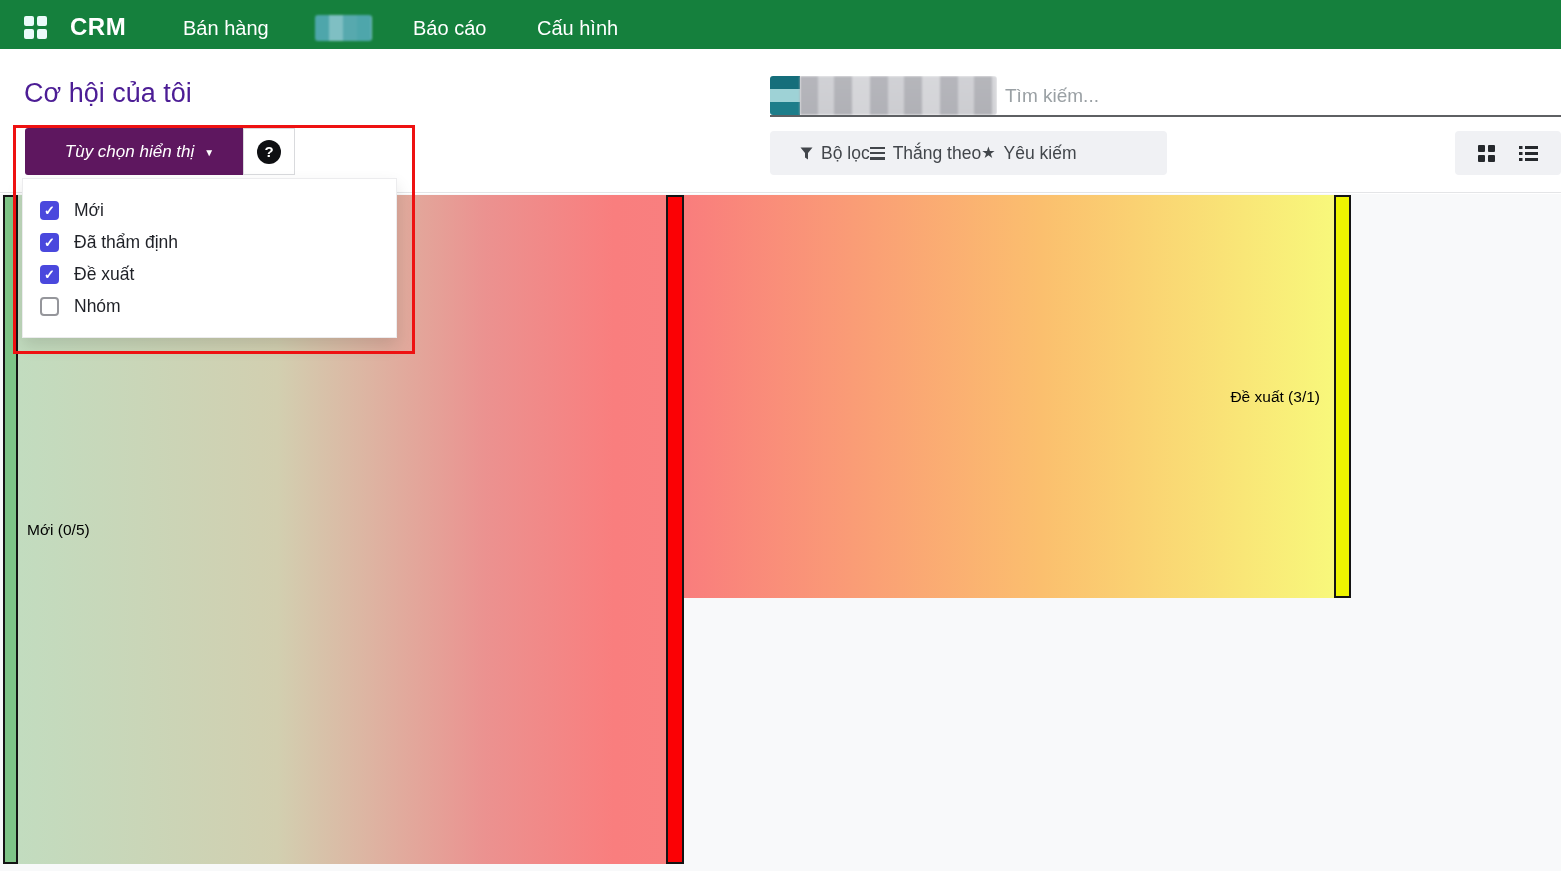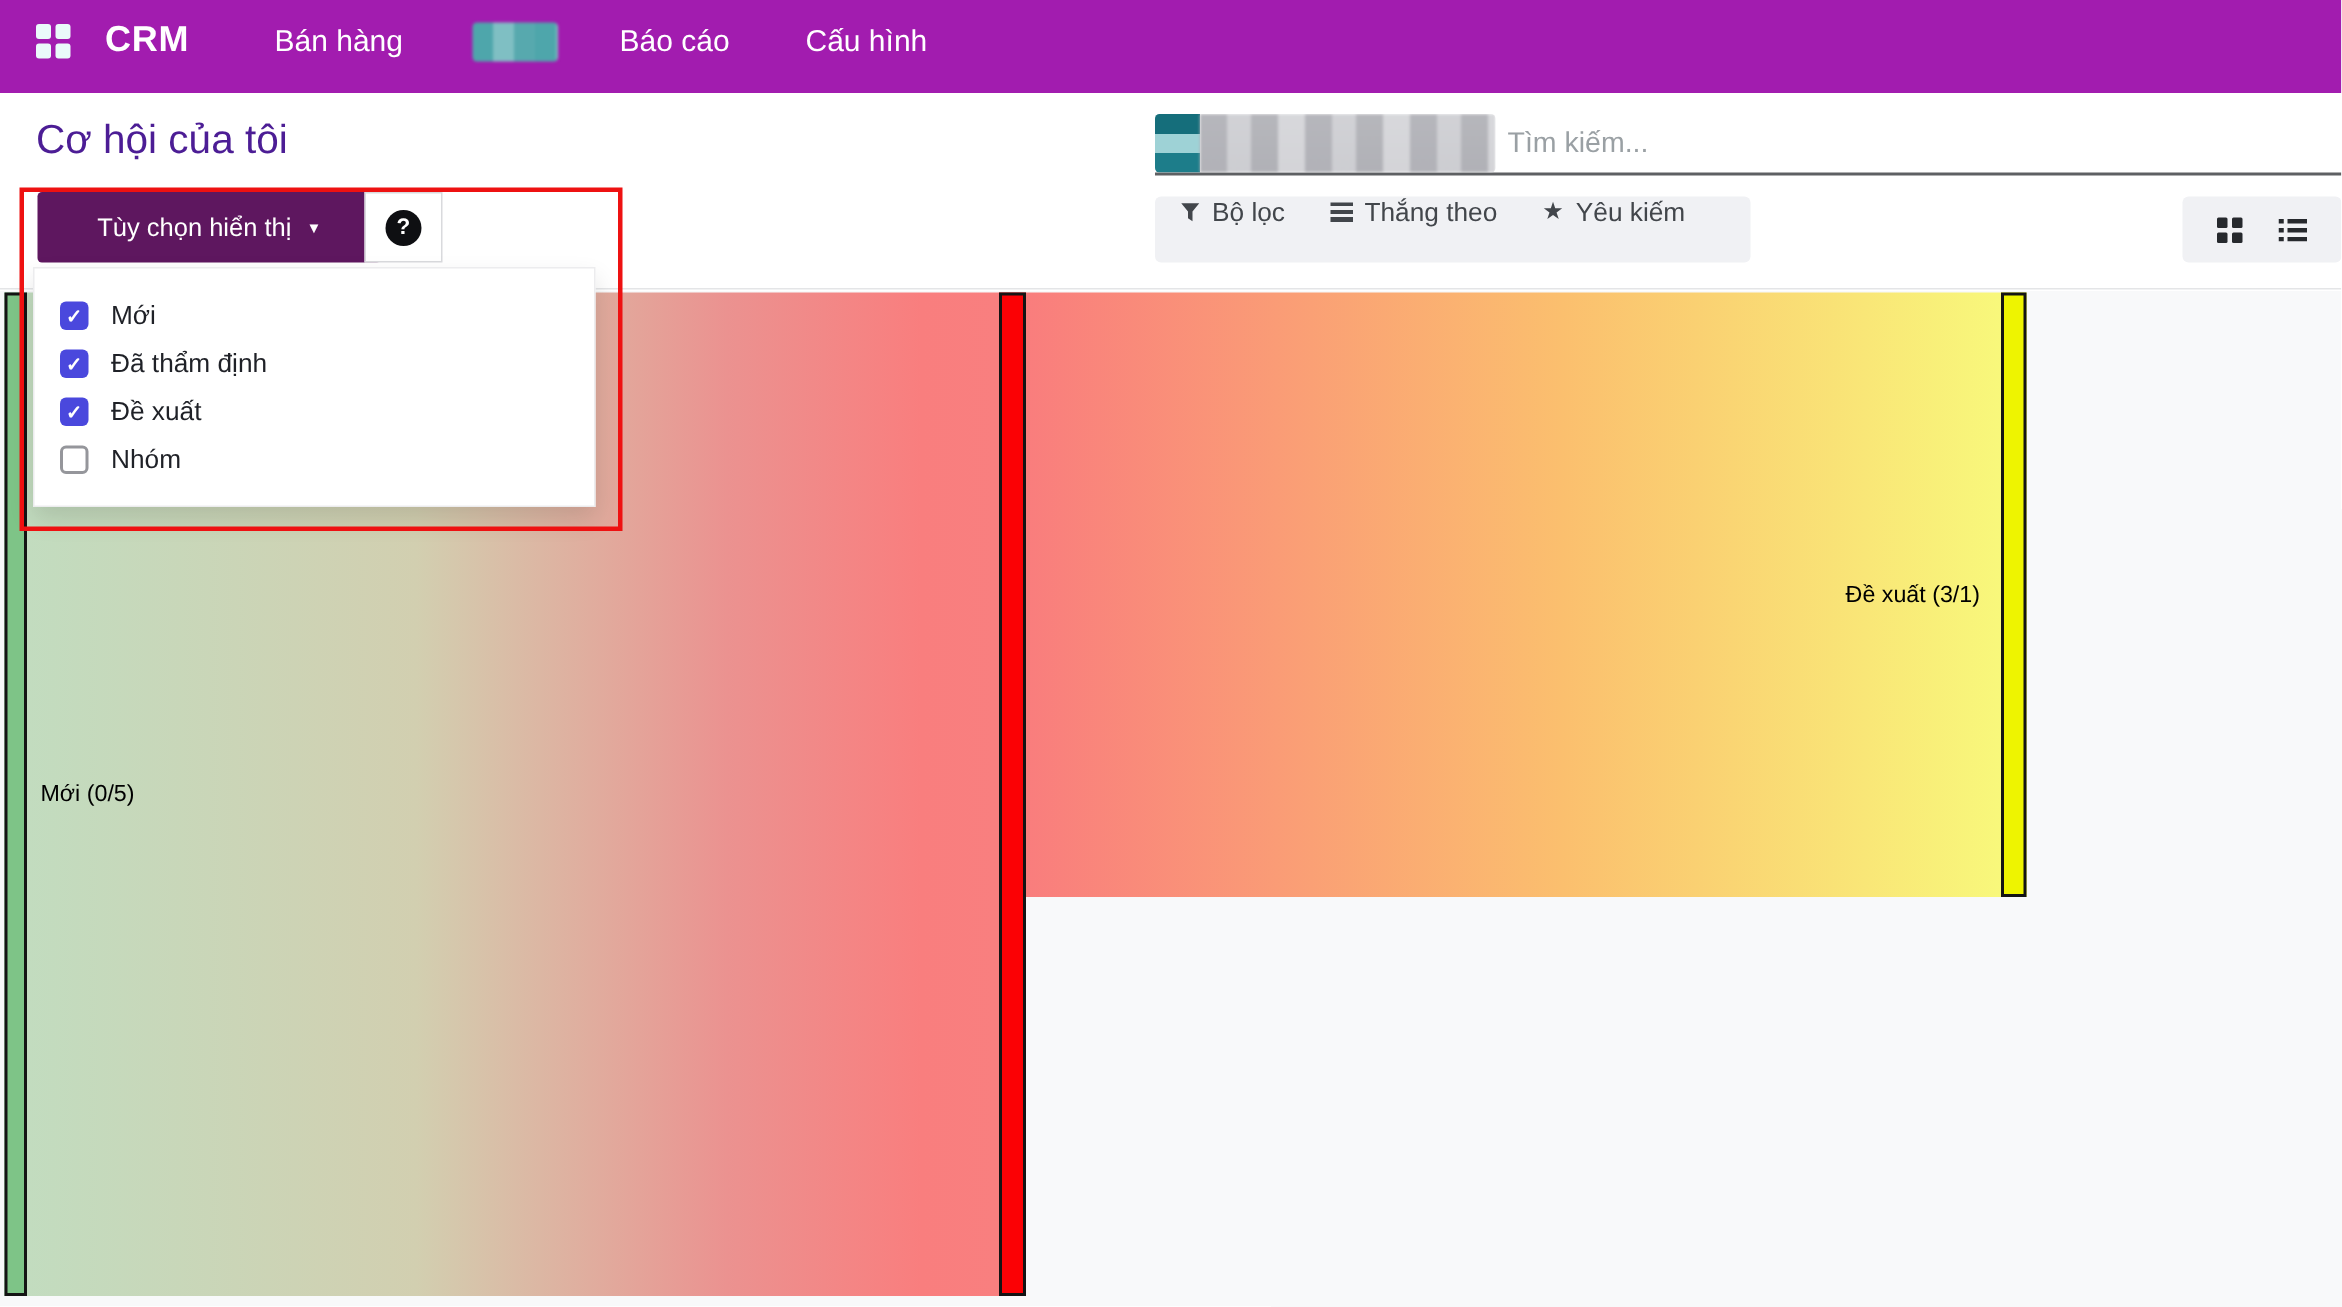--- a/index.html
+++ b/index.html
@@ -1,38 +1,38 @@
 <!DOCTYPE html>
 <html><head>
 <meta charset="utf-8">
 <style>
   * { margin:0; padding:0; box-sizing:border-box; }
   html,body { width:1561px; height:871px; overflow:hidden; background:#fff;
               font-family:"Liberation Sans", sans-serif; }
   #screen { position:relative; width:1561px; height:871px; background:#fff; overflow:hidden; }
 
   
-  .navbar { position:absolute; left:0; top:0; width:1561px; height:62px; background:#a21caf; z-index:10; }
+  .navbar { position:absolute; left:0; top:0; width:1561px; height:49px; background:#15803d; z-index:10; }
   .nav-apps { position:absolute; left:24px; top:16px; width:23px; height:23px;
               display:grid; grid-template-columns:10px 10px; grid-template-rows:10px 10px; gap:3px; cursor:pointer; }
   .nav-apps span { background:#eafafa; border-radius:2px; }
   .nav-brand { position:absolute; left:70px; top:13px; color:#fff; font-size:24px; font-weight:700; letter-spacing:.5px; }
   .nav-item { position:absolute; top:17px; color:#fff; font-size:20px; cursor:pointer; }
   .nav-chip { position:absolute; left:315px; top:15px; width:57px; height:26px; border-radius:3px;
               background:repeating-linear-gradient(90deg,#4ea6ab 0 14px,#7fbfc3 14px 28px,#57a9ae 28px 42px);
               filter:blur(1px); }
 
   
   .control-panel { position:absolute; left:0; top:57px; width:1561px; height:136px; background:#fff;
                    border-bottom:1px solid #e4e5e7; }
   .page-title { position:absolute; left:24px; top:78px; font-size:27px; color:#4c1d95; font-weight:400; }
 
   .btn-display { position:absolute; left:25px; top:128px; width:229px; height:47px; background:#5e175f;
                  color:#fff; border:none; border-radius:3px; font-size:17px; font-family:inherit;
-                 display:flex; align-items:center; justify-content:center; gap:10px; cursor:pointer; }
+                 display:flex; align-items:center; justify-content:center; gap:10px; cursor:pointer;font-style:italic; }
   .btn-display .caret { font-size:10px; position:relative; top:1px; }
   .btn-help { position:absolute; left:243px; top:128px; width:52px; height:47px; background:#fff;
               border:1px solid #d9dadd; display:flex; align-items:center; justify-content:center; cursor:pointer; }
   .help-circle { width:24px; height:24px; border-radius:50%; background:#0e0f12; color:#fff;
                  font-size:15px; font-weight:700; display:flex; align-items:center; justify-content:center; }
 
   
   .dropdown { position:absolute; left:22px; top:178px; width:375px; height:160px; background:#fff;
               border:1px solid #ececee; box-shadow:0 8px 16px rgba(0,0,0,.12); z-index:30; padding-top:15px; }
   .dd-row { height:32px; display:flex; align-items:center; padding-left:17px; gap:15px;
@@ -55,21 +55,21 @@
                 rgba(135,135,143,.45) 34px 52px, rgba(212,212,216,.6) 52px 70px),
                 linear-gradient(#dcdde0,#d2d3d6);
      filter:blur(1px); }
   .search-input { position:absolute; left:1005px; top:80px; width:420px; height:32px; border:none; outline:none;
                   background:transparent; font-size:19px; color:#404040; font-family:inherit; z-index:5; }
   .search-input::placeholder { color:#9aa0a4; opacity:1; }
   .search-underline { position:absolute; left:770px; top:115px; width:791px; height:2px; background:#5e6063; }
 
   
   .filter-bar { position:absolute; left:770px; top:131px; width:397px; height:44px; background:#f0f1f4;
-                border-radius:4px; display:flex; align-items:flex-start; padding-left:17px; gap:30px;
+                border-radius:4px; display:flex; align-items:center; padding-left:30px; 
                 color:#42464b; font-size:17.5px; }
   .fb-item { display:flex; align-items:center; gap:8px; cursor:pointer; white-space:nowrap; }
   .icon-bars { width:15px; height:13px;
      background:linear-gradient(#42464b 0 2.5px, transparent 2.5px 5px, #42464b 5px 7.5px,
                 transparent 7.5px 10px, #42464b 10px 13px); }
   .icon-star { font-size:16px; position:relative; top:-1px; }
 
   
   .view-switcher { position:absolute; right:0; top:131px; width:106px; height:44px; background:#f0f1f4;
                    border-radius:4px; display:flex; align-items:center; justify-content:space-evenly; }

